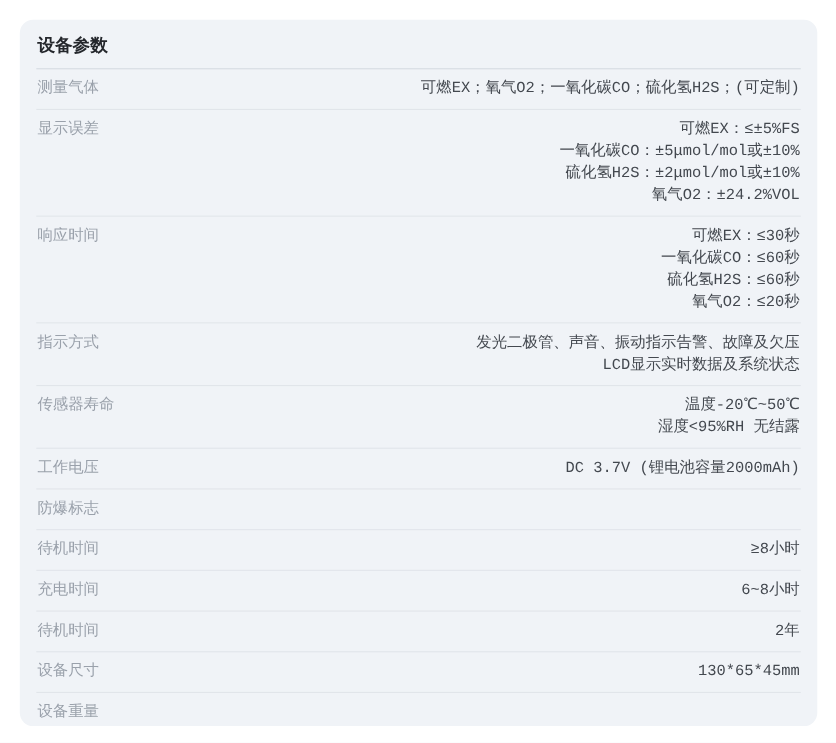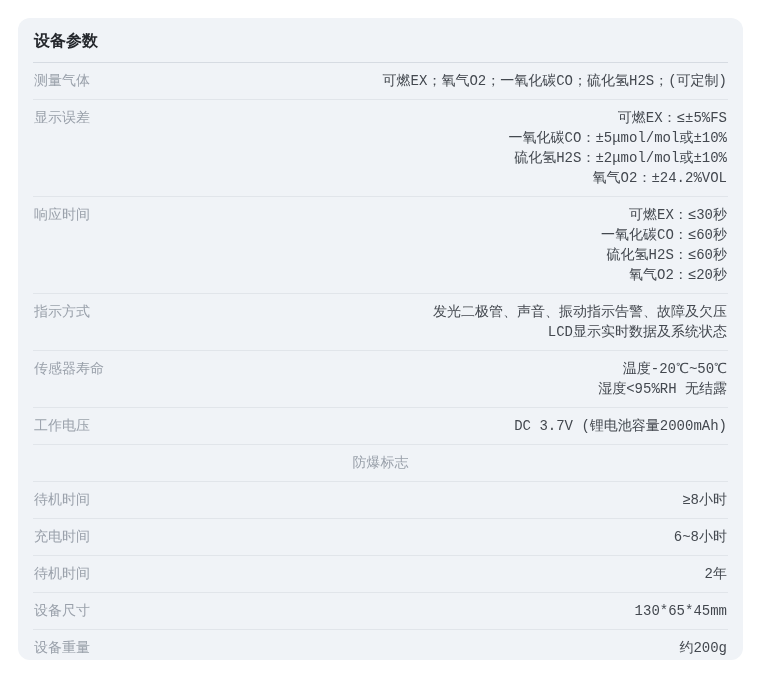--- a/index.html
+++ b/index.html
@@ -35,21 +35,21 @@
     color: var(--title-color);
     padding: 15px 1px 10px 1px;
     border-bottom: 1px solid var(--title-divider-color);
     line-height: 19px;
   }
   .spec-table {
     width: 100%;
   }
   .spec-row {
     display: flex;
-    justify-content: center;
+    justify-content: space-between;
     align-items: flex-start;
     padding: 8px 1px;
     border-bottom: 1px solid var(--divider-color);
     font-size: 14px;
     line-height: 20px;
   }
   .spec-row:last-child {
     border-bottom: none;
   }
   .spec-label {
@@ -149,19 +149,16 @@
 
     <div class="spec-row">
       <div class="spec-label">设备尺寸</div>
       <div class="spec-value">
         <div>130*65*45mm</div>
       </div>
     </div>
 
     <div class="spec-row">
       <div class="spec-label">设备重量</div>
-      <div class="spec-value">
-        <div>约200g</div>
-      </div>
     </div>
 
   </div>
 </div>
 
 </body></html>

